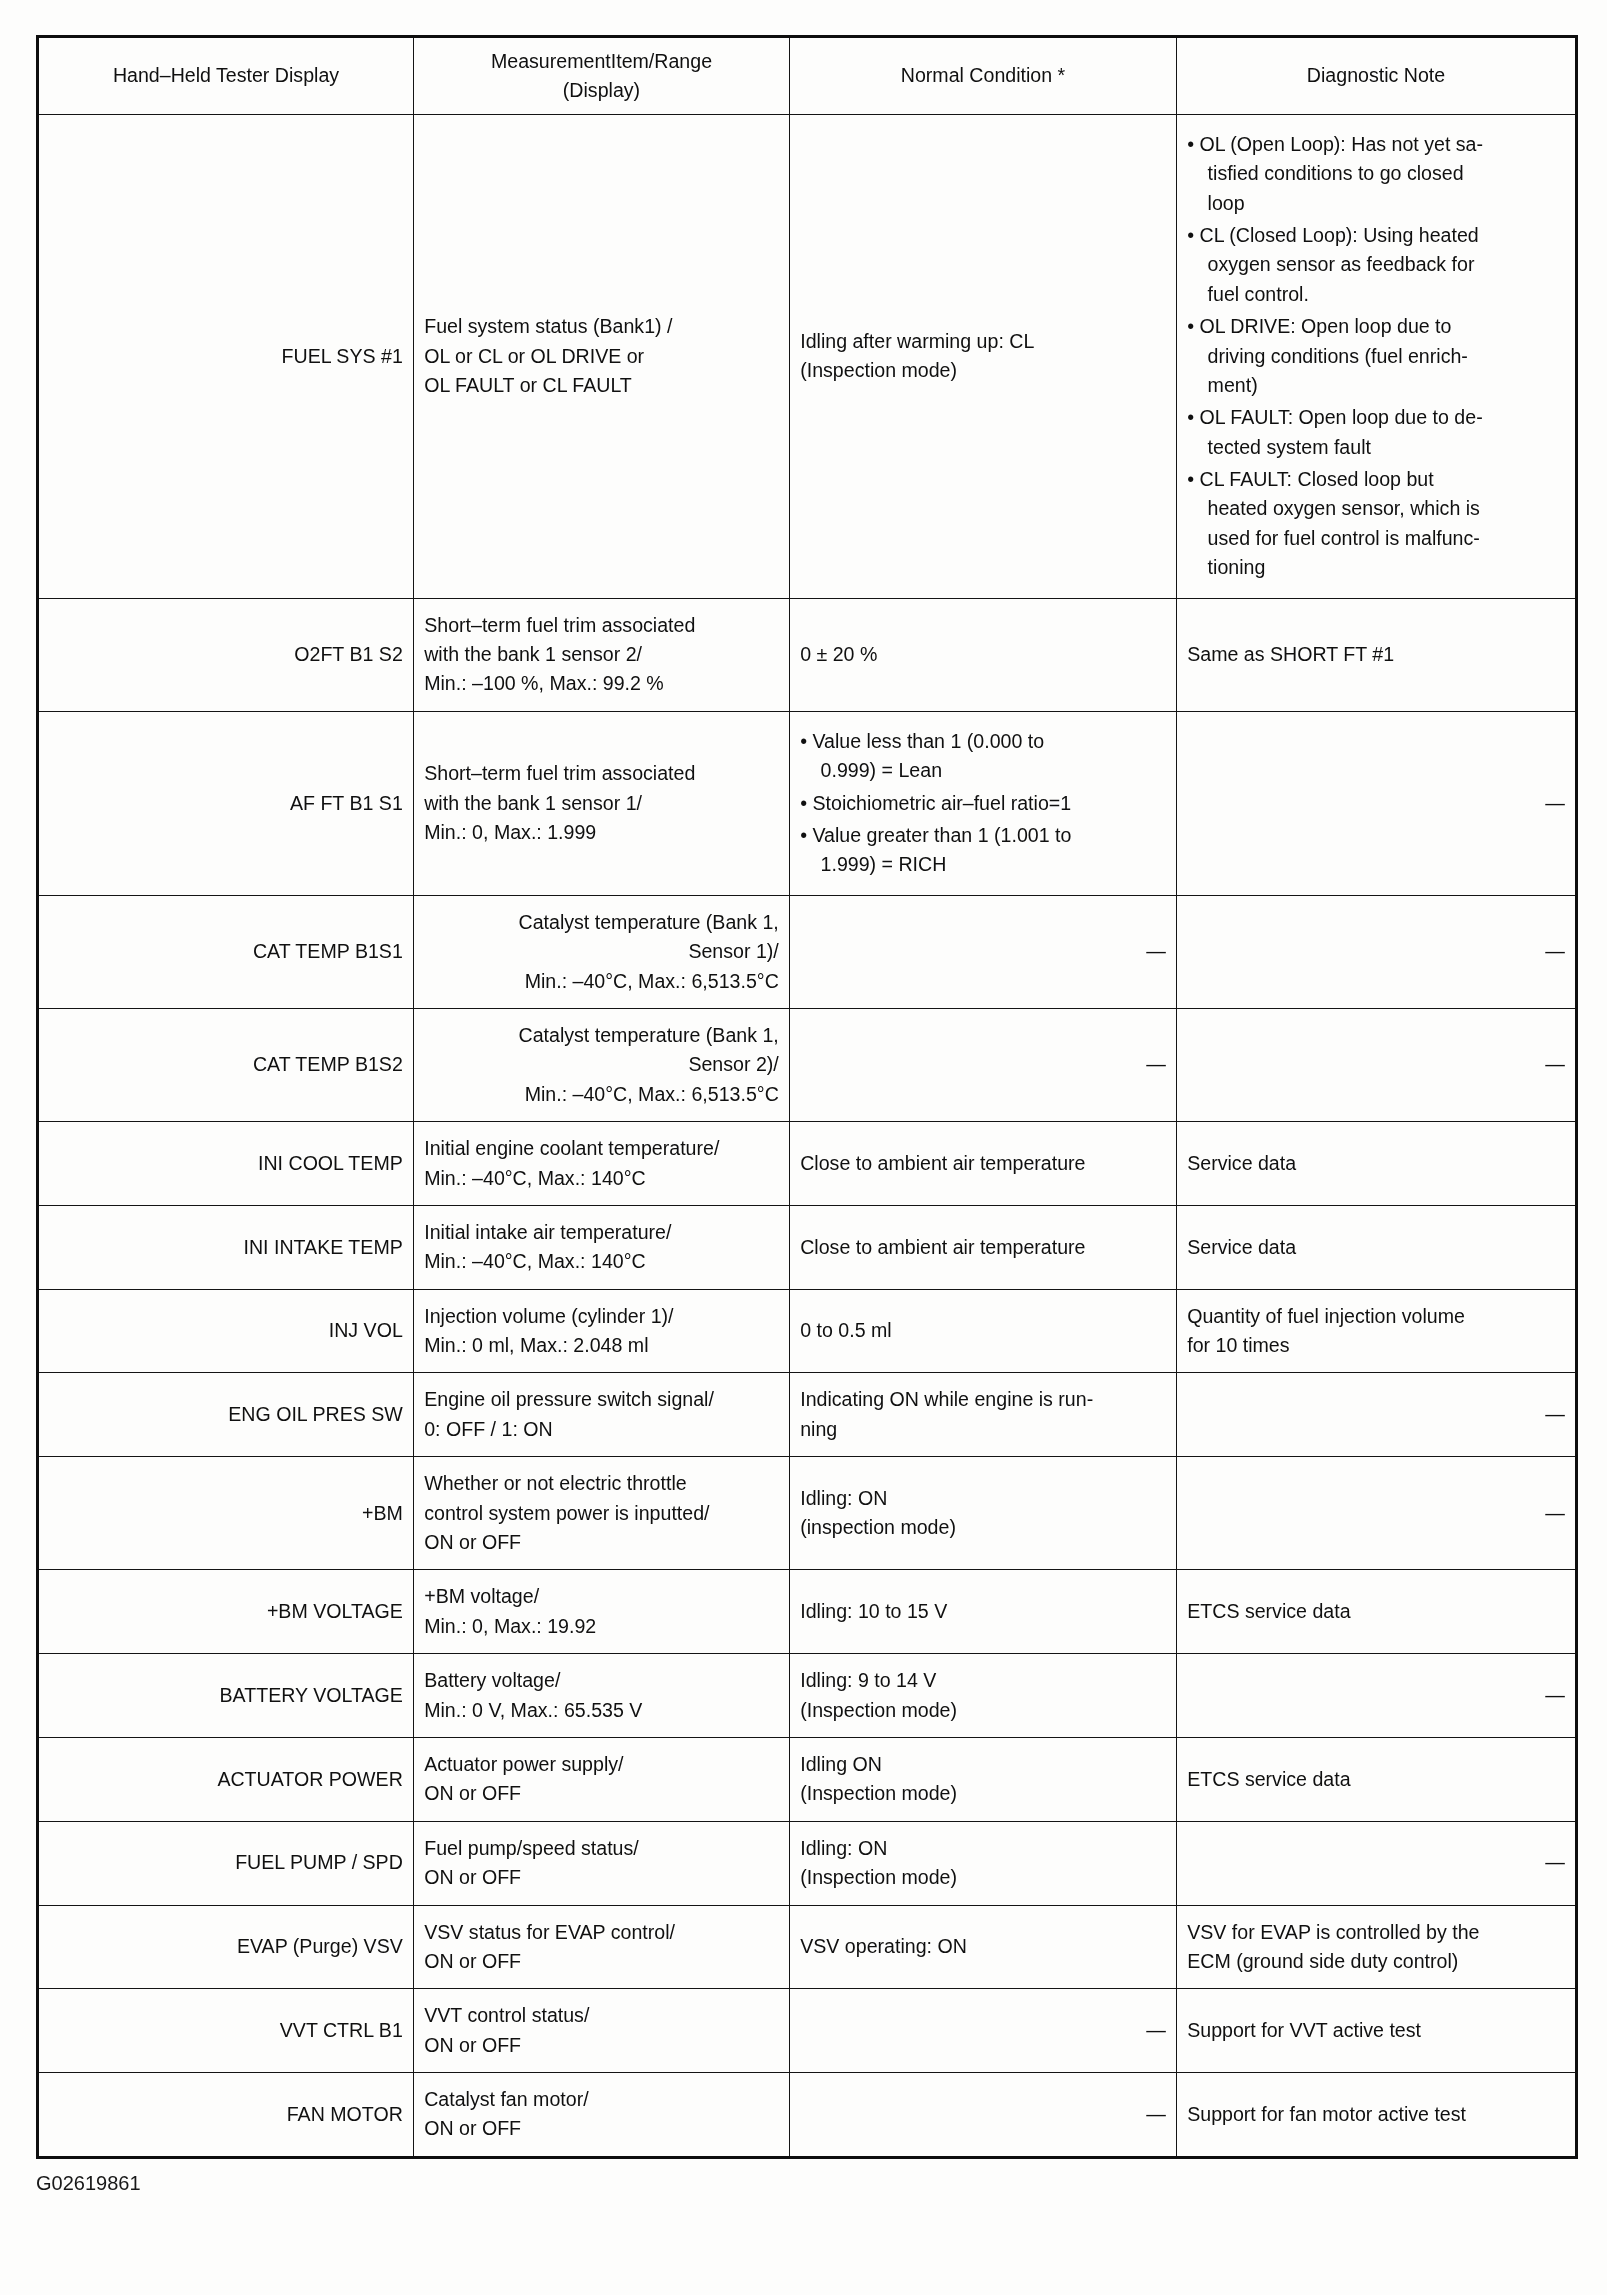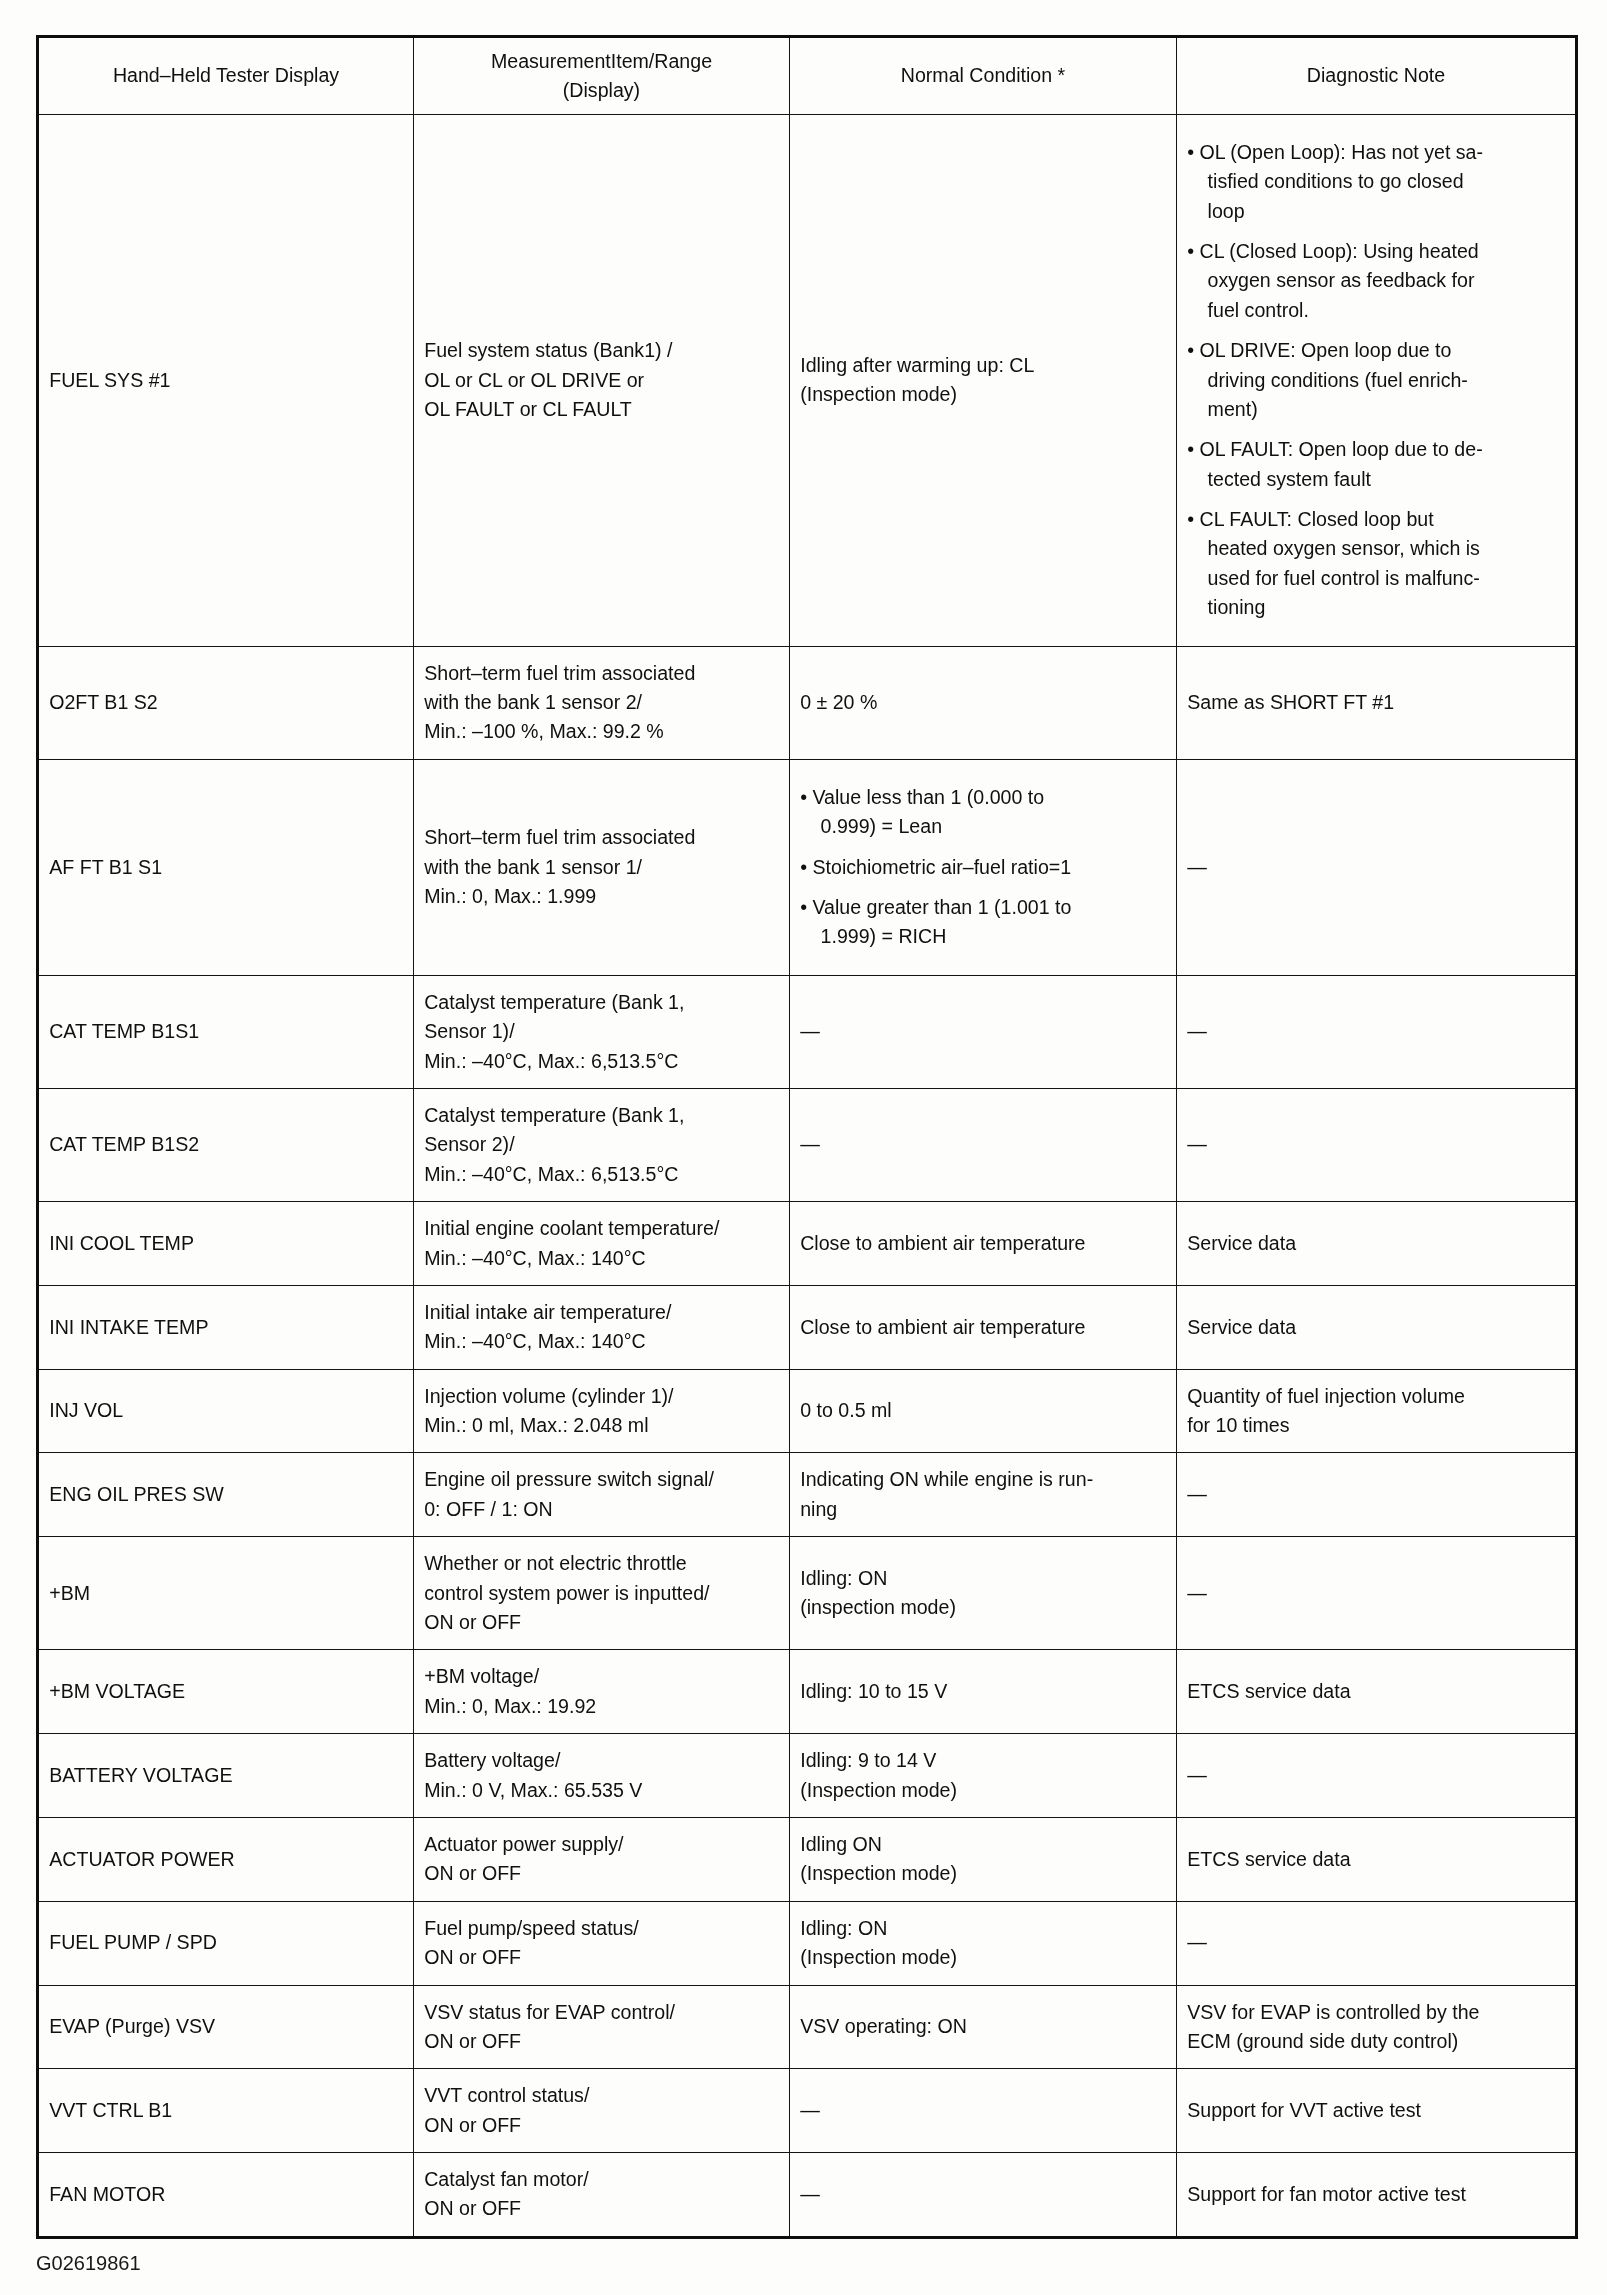--- a/index.html
+++ b/index.html
@@ -31,25 +31,25 @@
     vertical-align: middle;
     white-space: pre-line;
     word-wrap: break-word;
   }
   th {
     text-align: center;
     font-weight: 400;
     padding: 8.5px 10.2px;
   }
   td { text-align: left; }
-  td.center { text-align: left; }
+  td.center { text-align: right; }
   .bullet {
     padding-left: 20.4px;
     text-indent: -20.4px;
-    margin: 11px 0;
+    margin: 3px 0;
   }
   .footer {
     font-size: 20px;
     margin-top: 13.6px;
     color: #181818;
   }
 </style>
 </head>
 <body>
 

